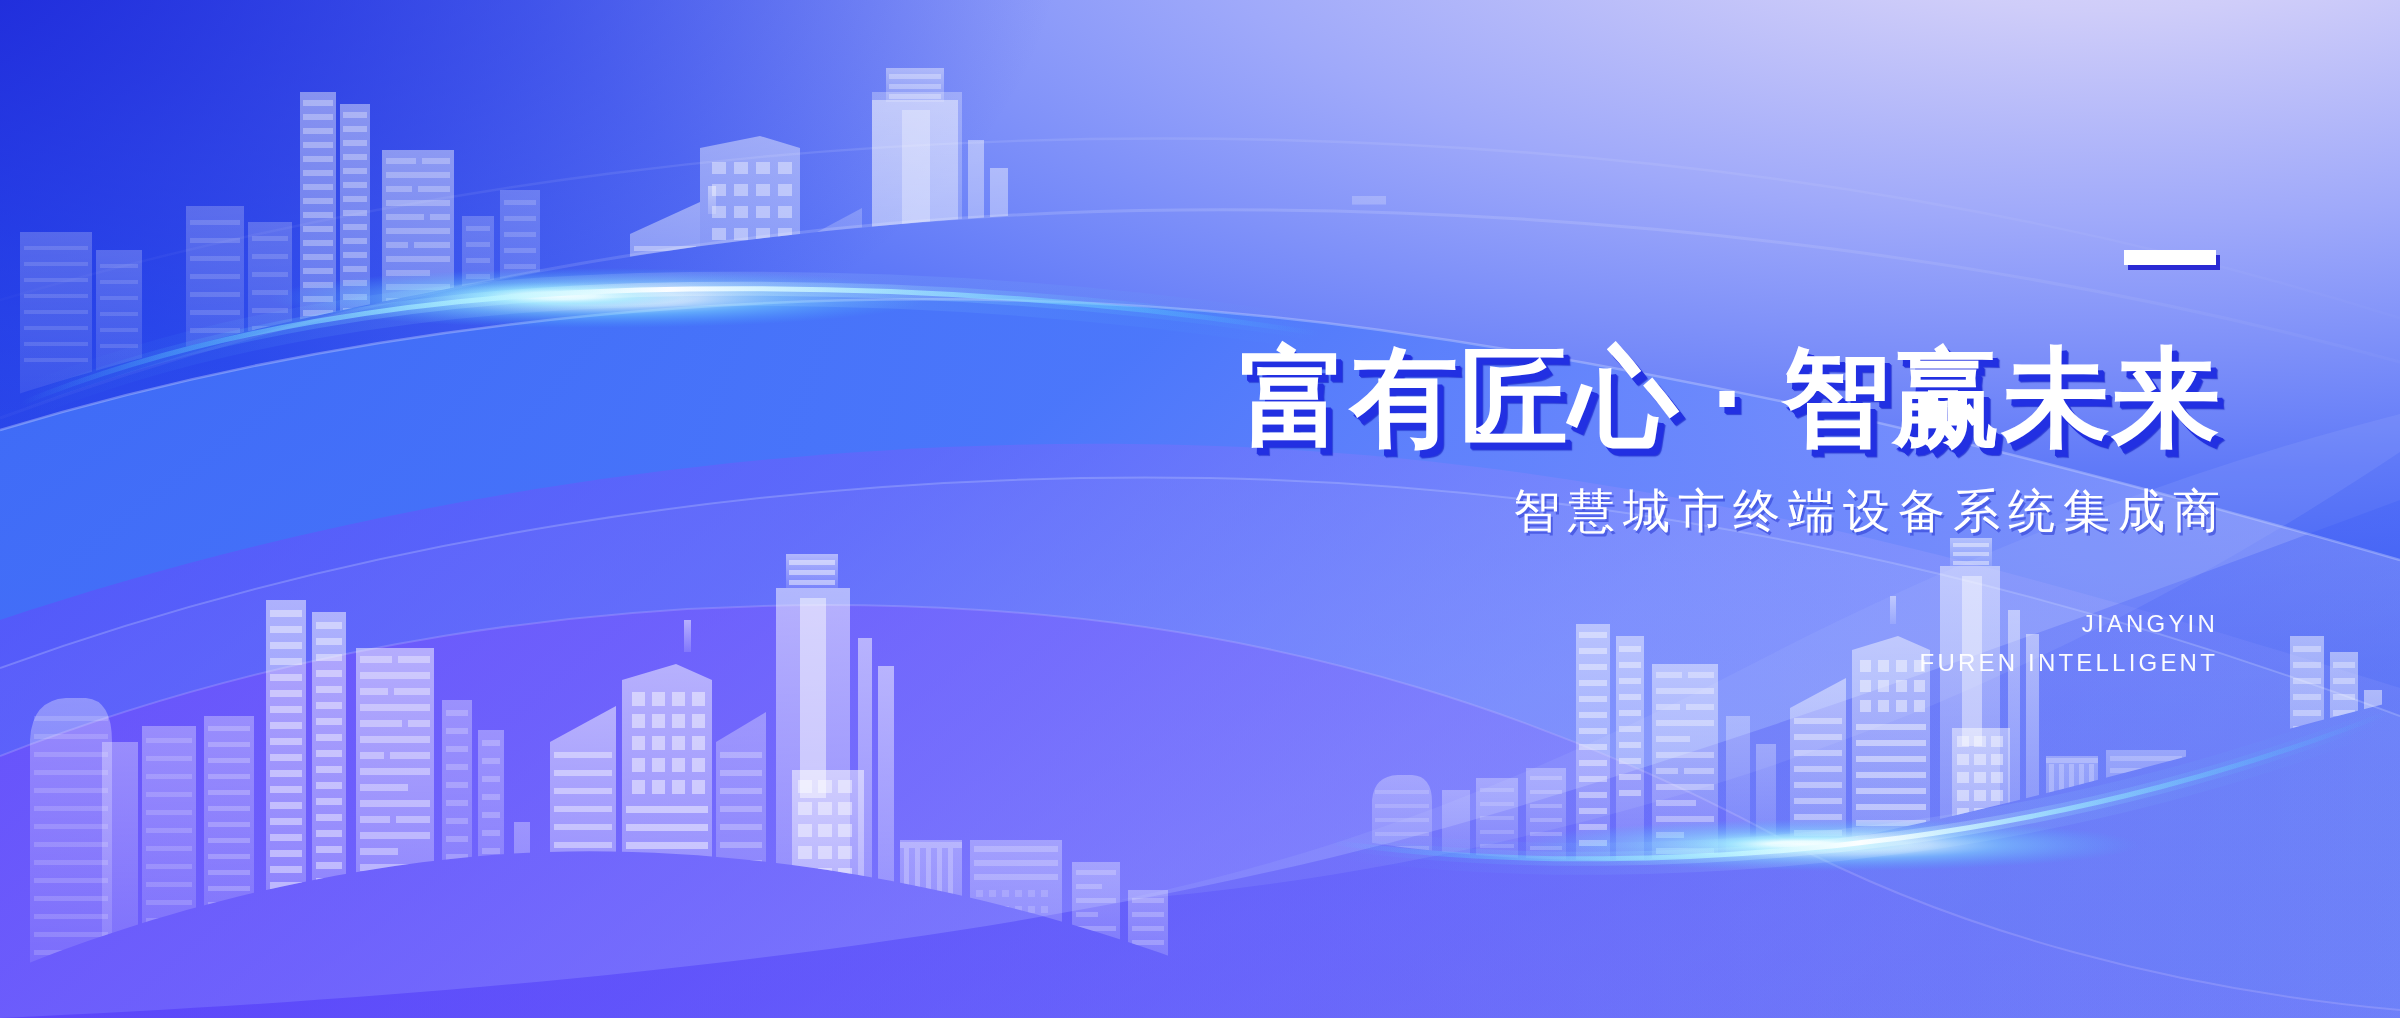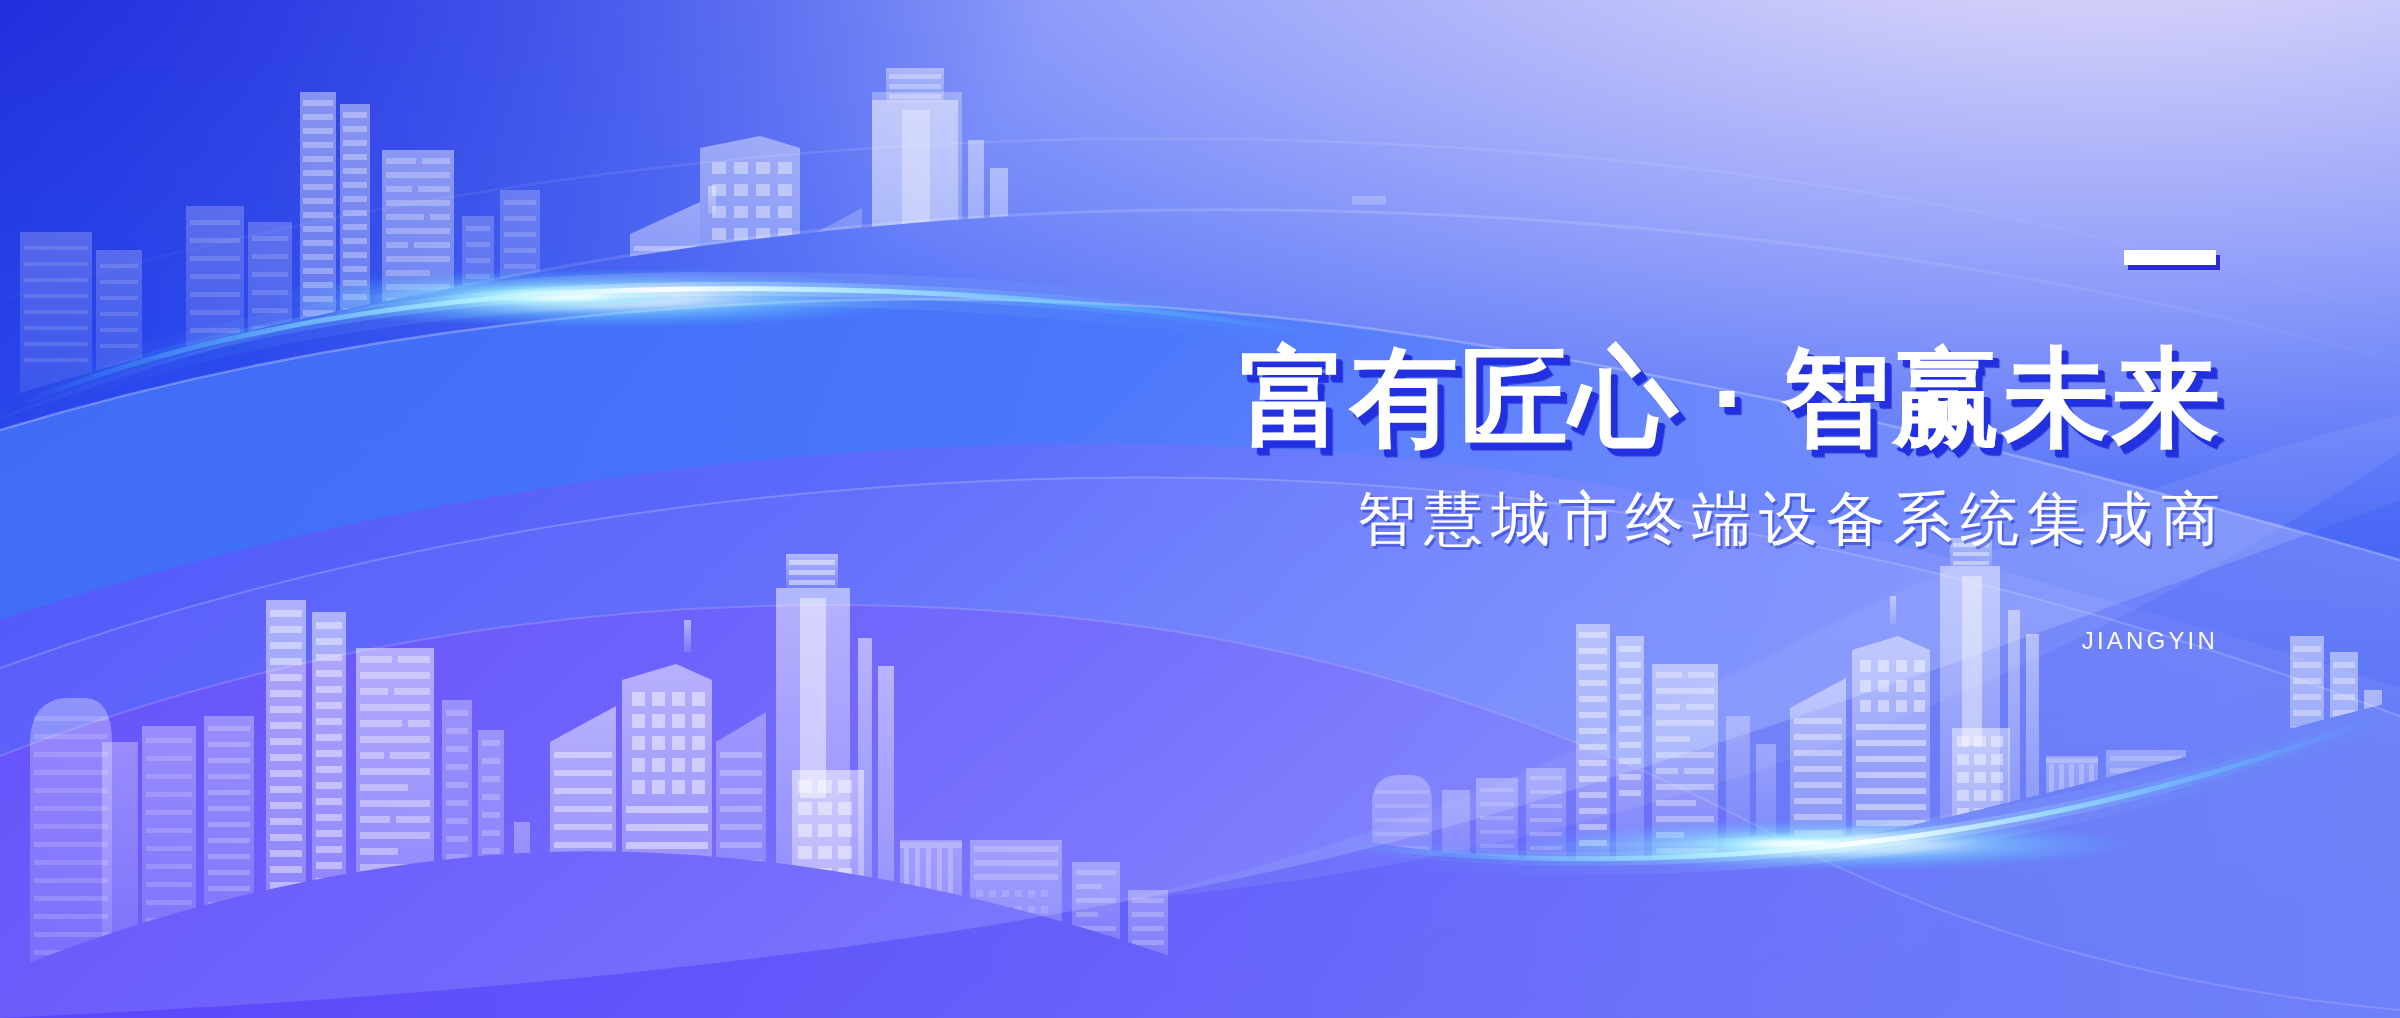--- a/index.html
+++ b/index.html
@@ -57,21 +57,21 @@
     white-space:nowrap;
     text-shadow:
        5px 6px 0 #2230e2,
        6px 7px 0 #2230e2,
        7px 8px 1px rgba(24,38,200,.75);
     margin-right:18px;
   }
   #sub-title{
     font-family:"Liberation Sans", sans-serif;
     font-weight:400;
-    font-size:59px;
+    font-size:47px;
     letter-spacing:8px;
     color:#ffffff;
     white-space:nowrap;
     margin-top:26px;
     margin-right:12px;
     text-shadow:2px 3px 0 rgba(40,56,210,.55);
   }
   #company-en{
     margin-top:62px;
     margin-right:22px;
@@ -1249,16 +1249,17 @@
       <path d="M1330,842 C1500,866 1700,864 1900,838 C2080,814 2250,768 2390,712" fill="none" stroke="url(#arcLine2)" stroke-width="32" opacity="0.12"></path>
     </svg>
   </div>
 
   <div id="text-block">
     <div id="accent-dash"></div>
     <div id="main-title">富有匠心 · 智赢未来</div>
     <div id="sub-title">智慧城市终端设备系统集成商</div>
     <div id="company-en">
       <div>JIANGYIN</div>
+      <div>FUREN INTELLIGENT</div>
     </div>
   </div>
 
 </div>
 
 </body></html>

